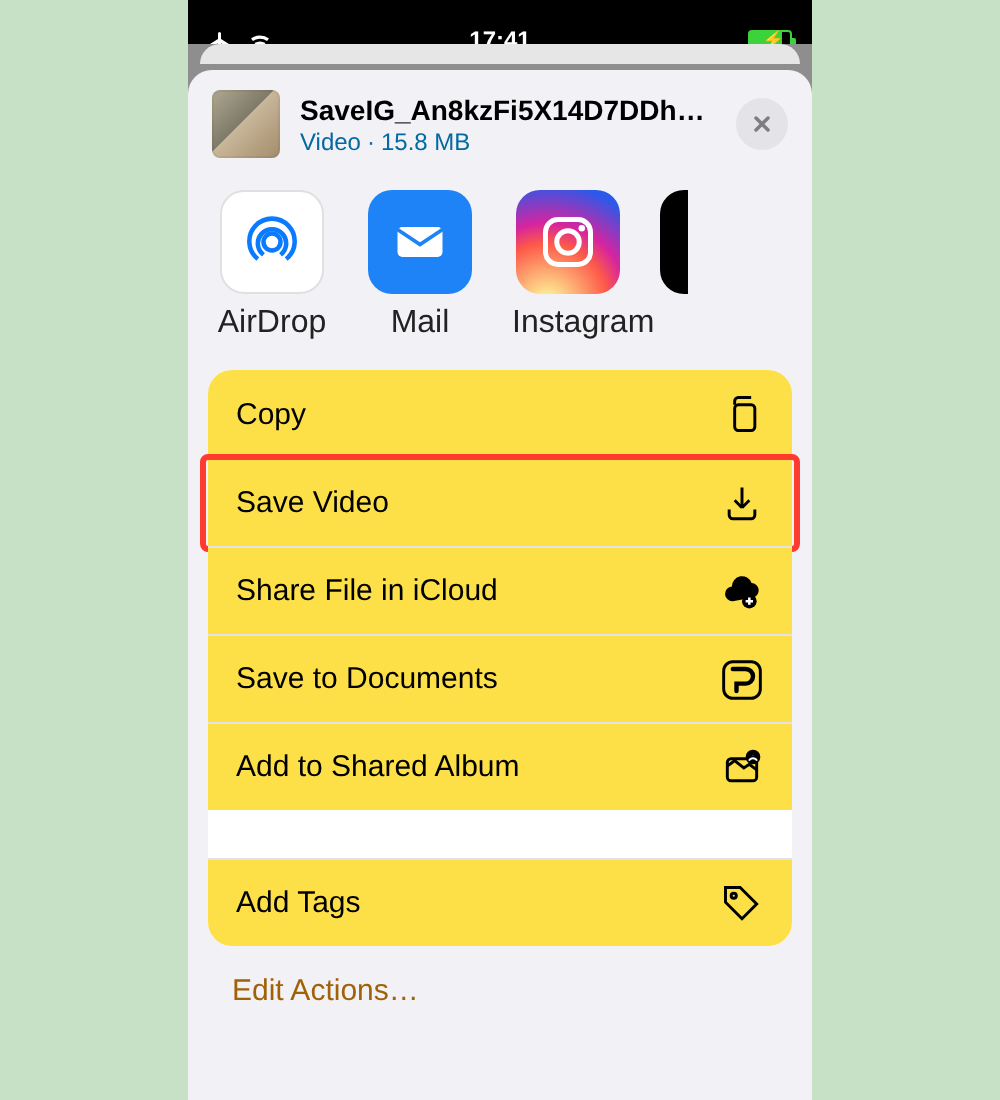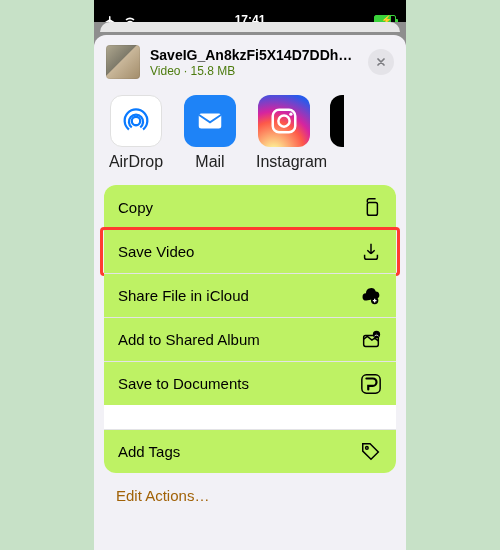--- a/index.html
+++ b/index.html
@@ -74,21 +74,21 @@
     gap: 10px;
   }
   .thumb {
     width: 34px; height: 34px; border-radius: 4px;
     background: linear-gradient(135deg,#b0a890 0%, #7e7a6a 45%, #c9b79a 46%, #a28c6a 100%);
     box-shadow: 0 0 0 1px rgba(0,0,0,.05) inset;
     flex: none;
   }
   .file-meta { flex:1; min-width:0; }
   .file-name { font-size: 14px; font-weight: 600; color:#000; white-space: nowrap; overflow: hidden; text-overflow: ellipsis; }
-  .file-sub { font-size: 12px; color:#4d7c0f; margin-top:1px; }
+  .file-sub { font-size: 12px; color:#0369a1; margin-top:1px; }
   .close-btn {
     width: 26px; height: 26px; border-radius: 50%;
     background: #e4e3e8; flex:none;
     display:flex; align-items:center; justify-content:center;
     color:#7d7d82; font-size:14px; font-weight:600;
     cursor:pointer;
   }
 
   .share-row {
     display: flex;
@@ -115,21 +115,21 @@
 
   .action-card {
     background:#fff; margin: 0 10px; border-radius: 12px;
     overflow:visible; position:relative;
   }
   .action-row {
     display:flex; align-items:center; justify-content:space-between;
     height: 44px; padding: 0 14px;
     font-size: 15px; color:#000;
     border-top: 0.5px solid #e3e3e6;
-    background:#bef264;
+    background:#fde047;
     cursor:pointer;
     position: relative;
   }
   .action-row:first-child { border-top: none; border-radius:12px 12px 0 0; }
   .action-row:last-child { border-radius:0 0 12px 12px;margin-top:24px; }
   .action-icon { width:22px; height:22px; display:flex; align-items:center; justify-content:center; color:#000; }
   .action-icon svg { width:22px; height:22px; }
 
   .highlight-box {
     position:absolute; left:-4px; right:-4px; top:-3px; bottom:-3px;
@@ -249,43 +249,43 @@
           <span class="action-icon">
             <svg viewBox="0 0 24 24">
                 <path d="M18 15a4 4 0 0 0-.8-7.9A5.5 5.5 0 0 0 6.5 9 4 4 0 0 0 7 17" fill="#000"></path>
                 <circle cx="16" cy="17" r="4" fill="#000"></circle>
                 <path d="M16 15v4m-2-2h4" stroke="#fff" stroke-width="1.4"></path>
               </svg>
           </span>
         </div>
 
         <div class="action-row">
+          <span>Save to Documents</span>
+          <span class="action-icon">
+            <svg viewBox="0 0 24 24">
+                <rect x="2" y="2" width="20" height="20" rx="5" fill="none" stroke="#000" stroke-width="1.6"></rect>
+                <path d="M7 6h7a4 4 0 0 1 4 4v0a4 4 0 0 1-4 4H9v4" fill="none" stroke="#000" stroke-width="2.4" stroke-linecap="round"></path>
+              </svg>
+          </span>
+        </div>
+
+        <div class="action-row">
           <span>Add to Shared Album</span>
           <span class="action-icon">
             <svg viewBox="0 0 24 24" fill="none" stroke="#000" stroke-width="1.6">
                 <rect x="4" y="7" width="16" height="12" rx="2"></rect>
                 <path d="M4 11l4-3 5 4 3-2 4 3"></path>
                 <circle cx="18" cy="6" r="3.2" fill="#000"></circle>
                 <circle cx="18" cy="5" r="1" fill="#fff"></circle>
                 <path d="M15.8 8a2.5 2.5 0 0 1 4.4 0" stroke="#fff" stroke-width="1" fill="none"></path>
               </svg>
           </span>
         </div>
 
         <div class="action-row">
-          <span>Save to Documents</span>
-          <span class="action-icon">
-            <svg viewBox="0 0 24 24">
-                <rect x="2" y="2" width="20" height="20" rx="5" fill="none" stroke="#000" stroke-width="1.6"></rect>
-                <path d="M7 6h7a4 4 0 0 1 4 4v0a4 4 0 0 1-4 4H9v4" fill="none" stroke="#000" stroke-width="2.4" stroke-linecap="round"></path>
-              </svg>
-          </span>
-        </div>
-
-        <div class="action-row">
           <span>Add Tags</span>
           <span class="action-icon">
             <svg viewBox="0 0 24 24" fill="none" stroke="#000" stroke-width="1.6">
                 <path d="M11 3l9 9-8 8-9-9V3h8z"></path>
                 <circle cx="7.5" cy="7.5" r="1.4"></circle>
               </svg>
           </span>
         </div>
 
       </div>

